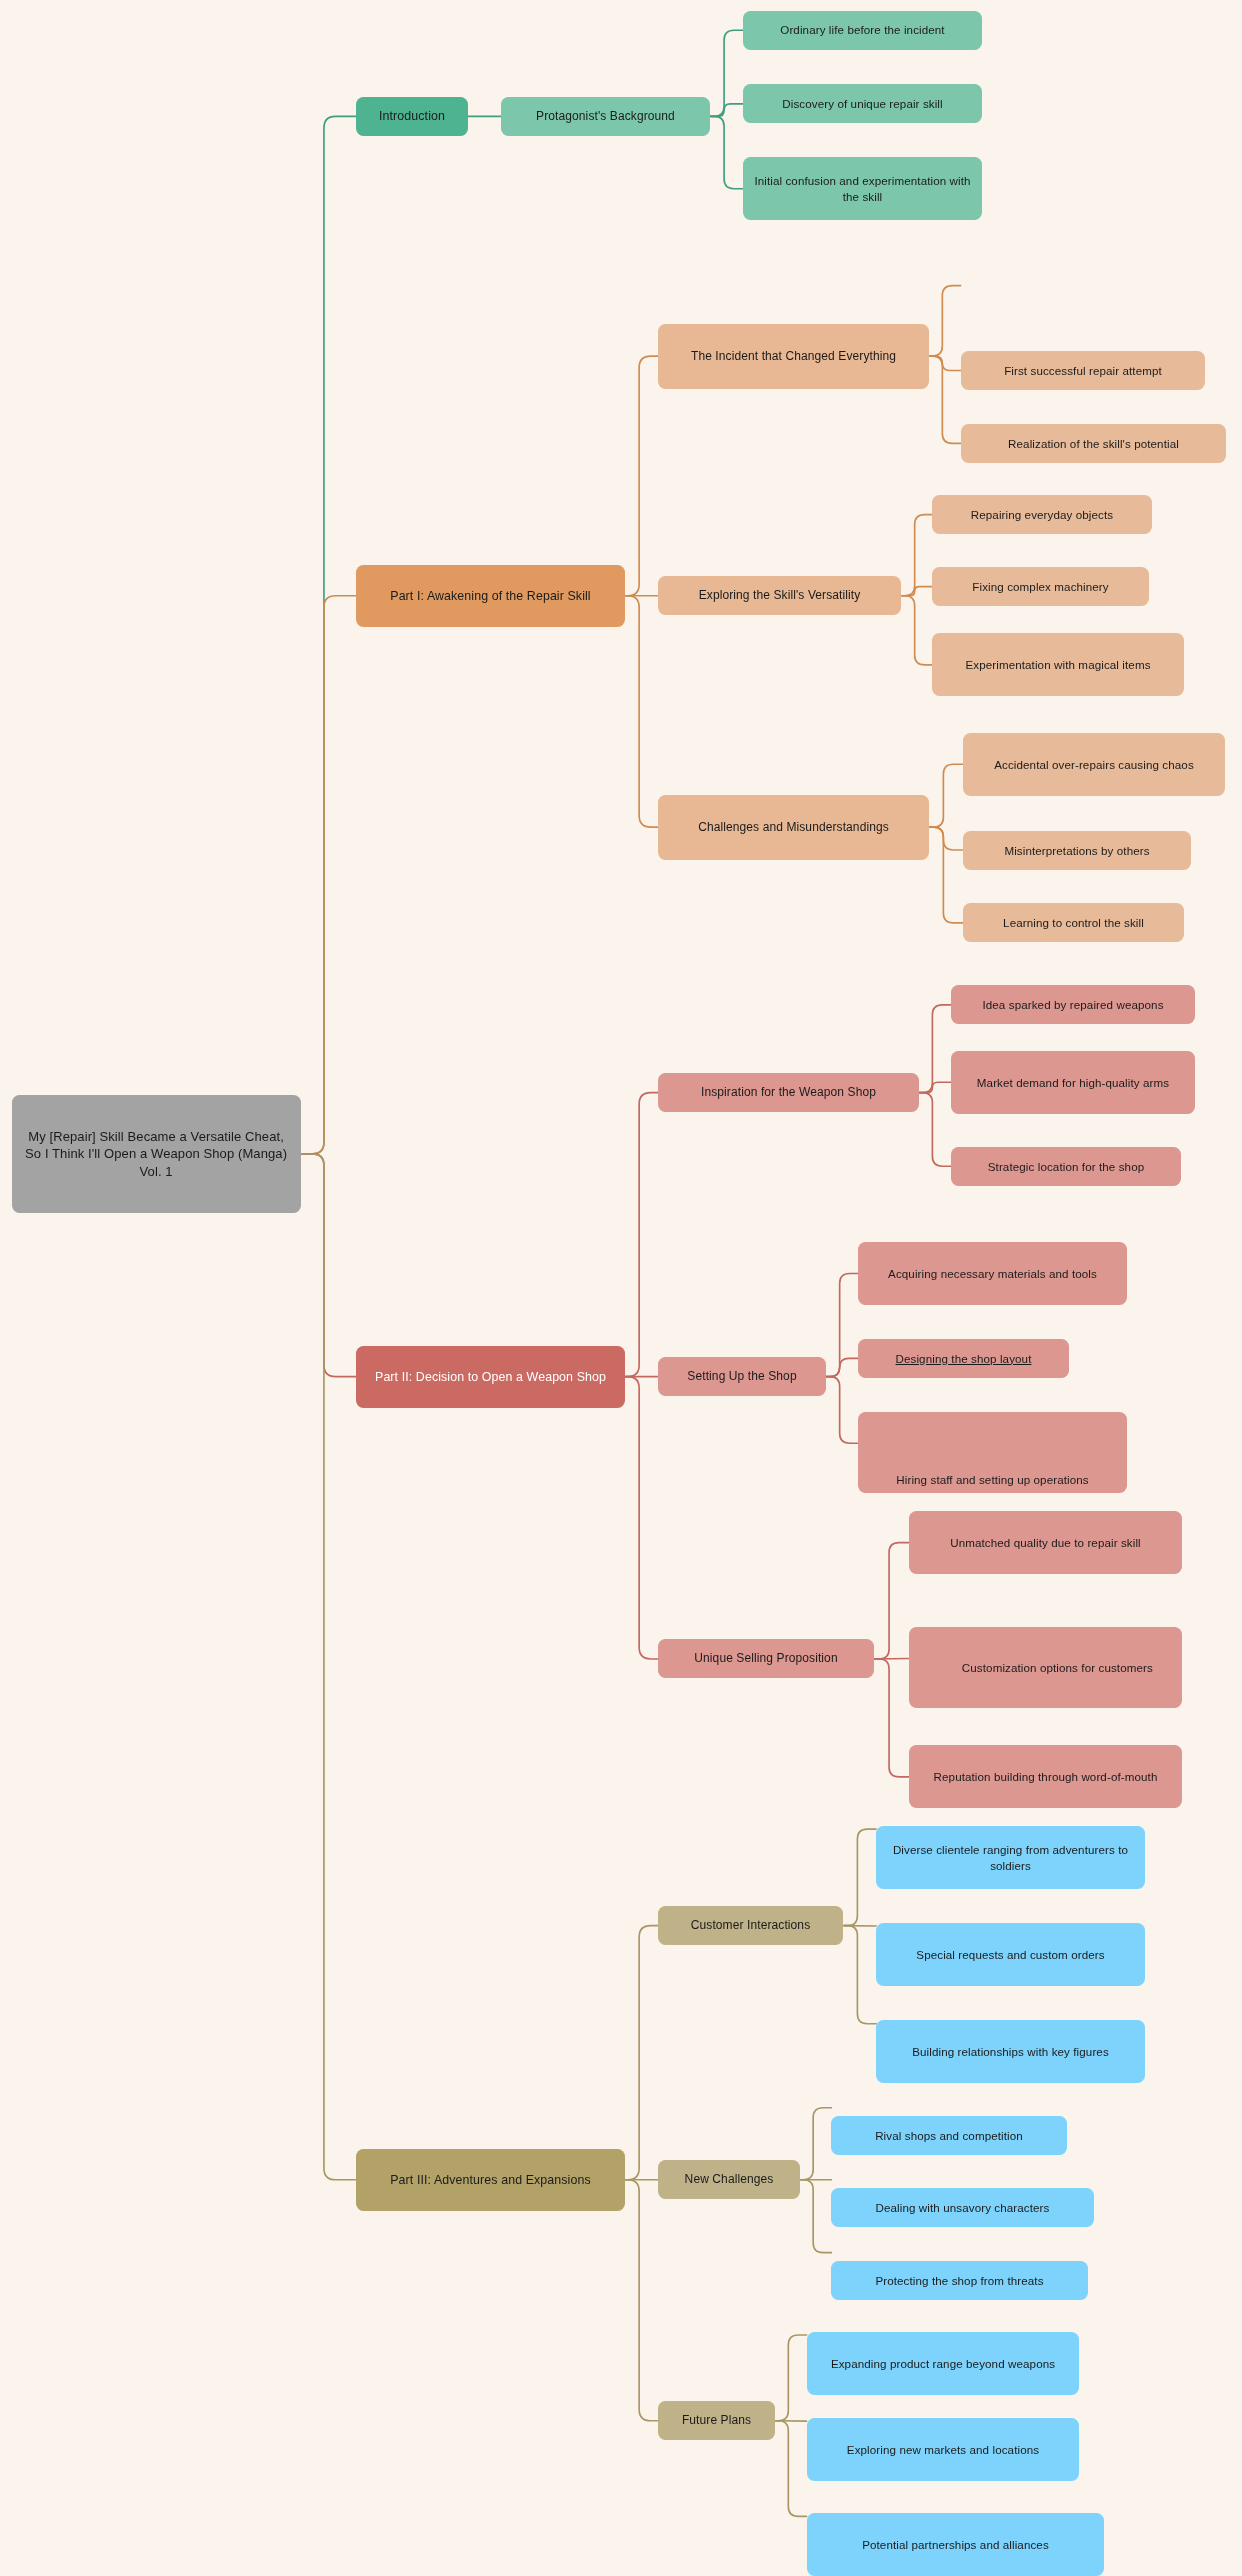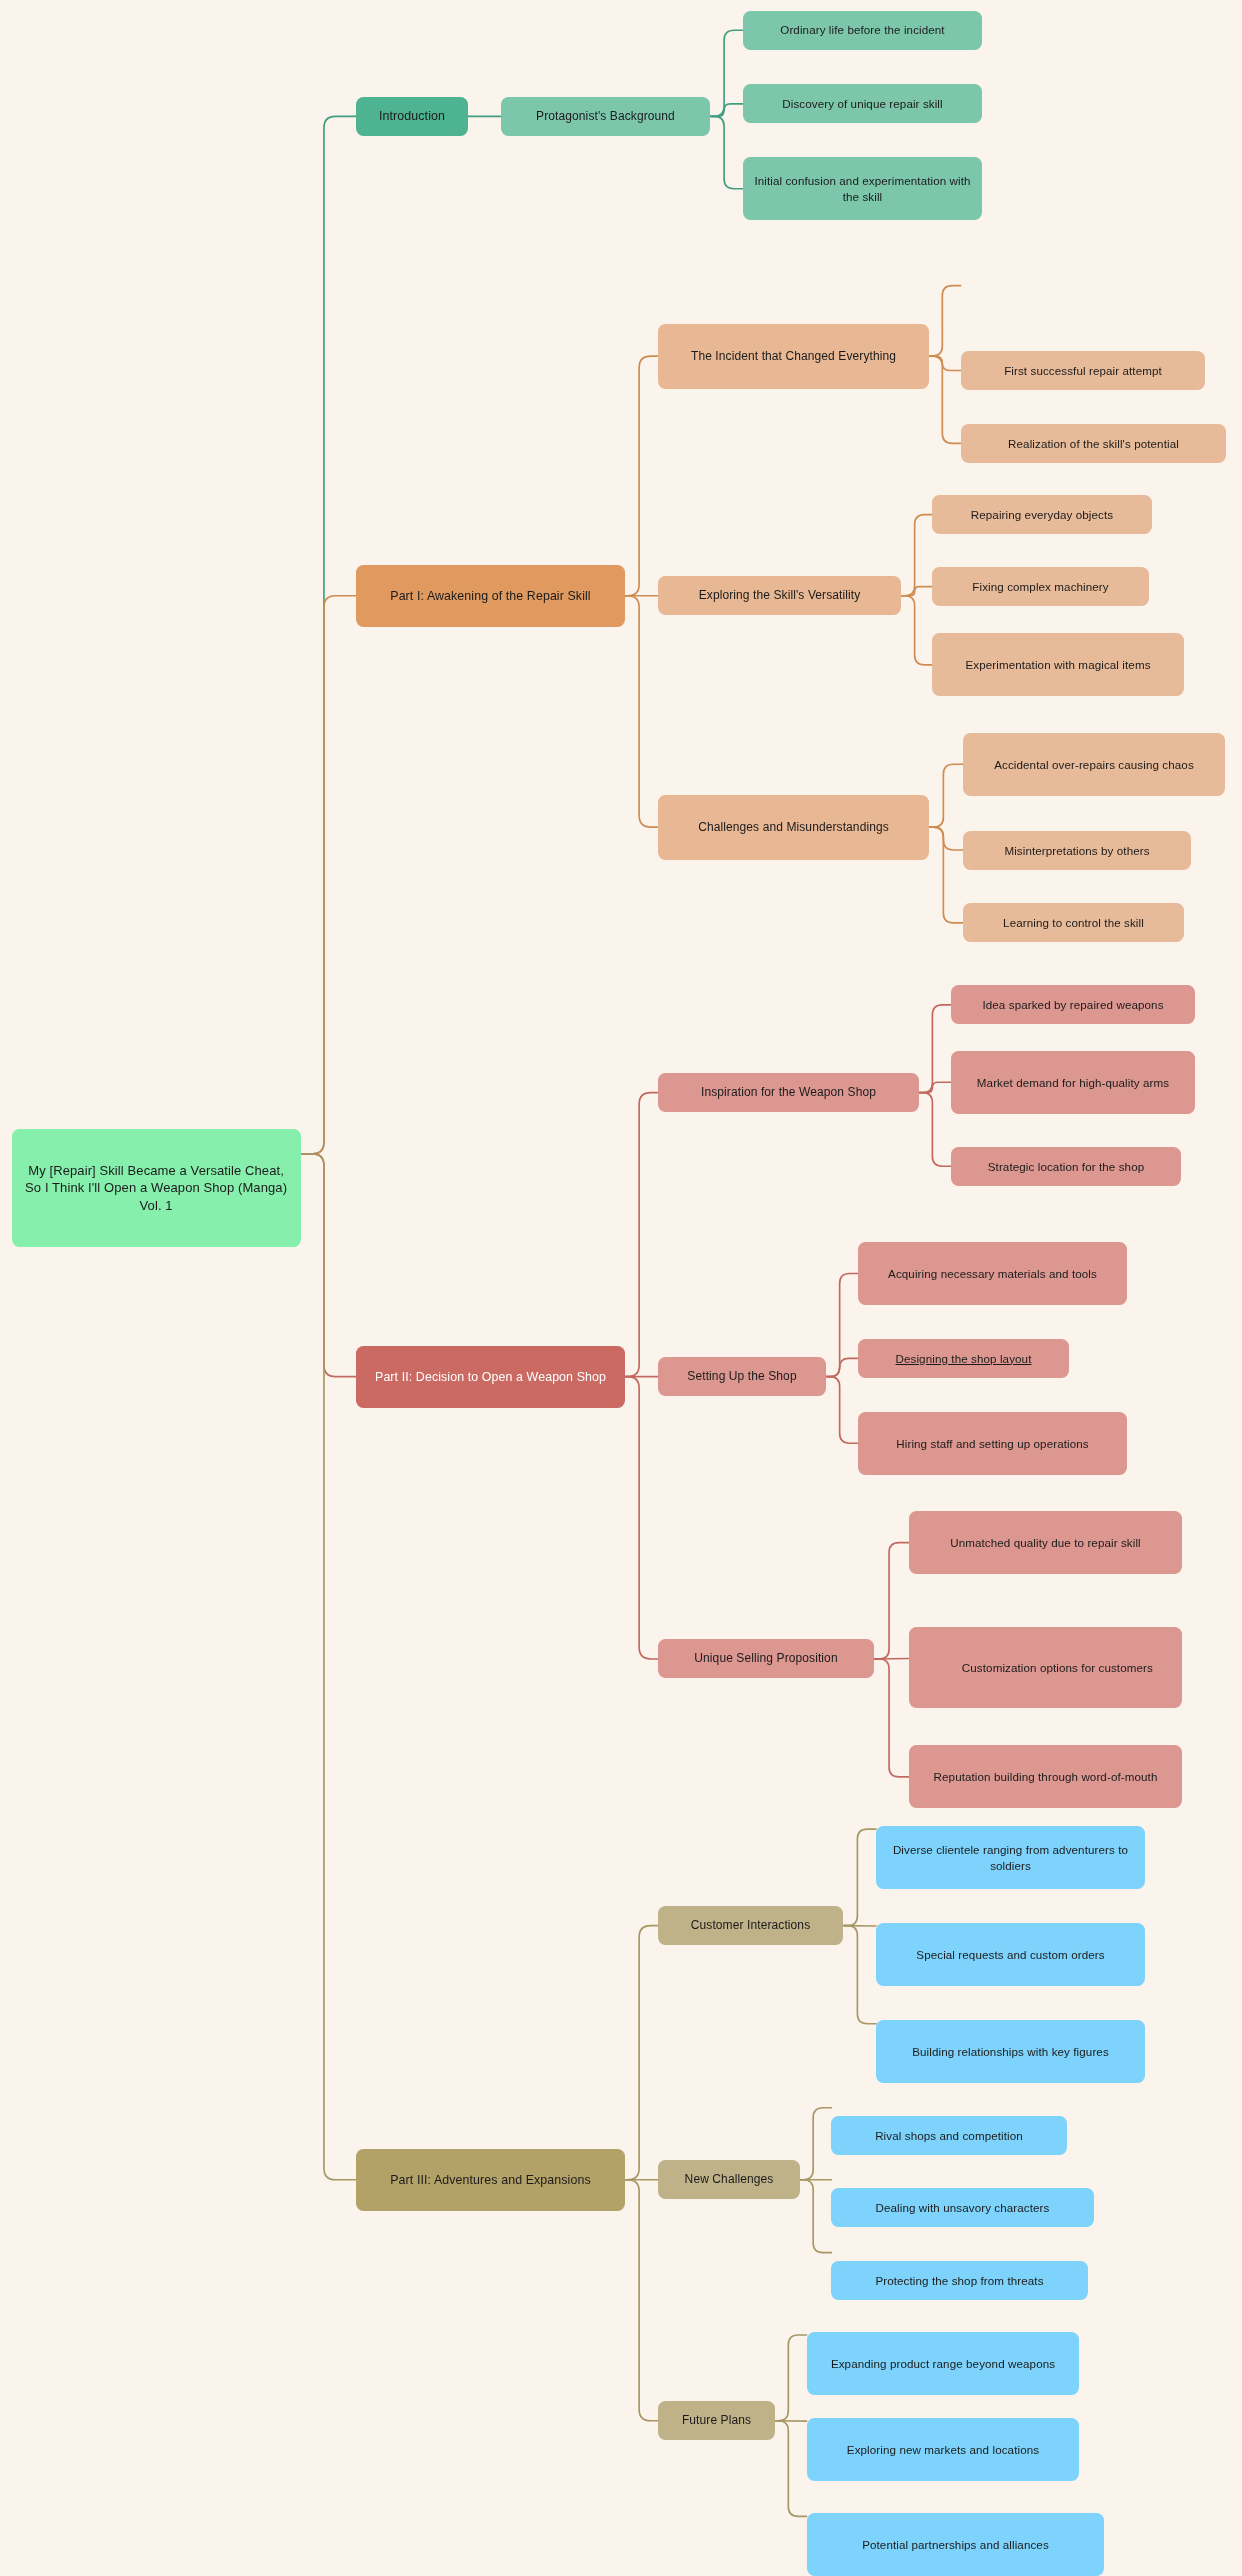--- a/index.html
+++ b/index.html
@@ -26,21 +26,21 @@
   }
   .node span{display:block;width:100%;}
 
   
   .lvl-root{font-size:13px;}
   .lvl1{font-size:12.4px;}
   .lvl2{font-size:12px;}
   .lvl3{font-size:11.6px;}
 
   
-  .root{background:#86efac;margin-top:34px;}
+  .root{background:#a3a3a3;}
   .g1{background:#4eb391;}
   .g2{background:#7cc7ac;}
   .g3{background:#7cc7ac;}
   .o1{background:#e09a5f;}
   .o2{background:#e7b893;}
   .o3{background:#e7bb99;}
   .p1{background:#cb6a63;color:#ffffff;}
   .p2{background:#dd9791;}
   .p3{background:#dd9791;}
   .k1{background:#b3a268;}
@@ -179,21 +179,21 @@
 
   <div class="node p2 lvl2" style="left:658px;top:1357px;width:168px;height:39px;">
     <span>Setting Up the Shop</span>
   </div>
   <div class="node p3 lvl3" style="left:858px;top:1242px;width:269px;height:63px;">
     <span>Acquiring necessary materials and tools</span>
   </div>
   <div class="node p3 lvl3" style="left:858px;top:1339px;width:211px;height:39px;text-decoration:underline;">
     <span>Designing the shop layout</span>
   </div>
-  <div class="node p3 lvl3" style="left:858px;top:1412px;width:269px;height:63px;">
+  <div class="node p3 lvl3" style="left:858px;top:1412px;width:269px;height:81px;align-items:flex-end;">
     <span>Hiring staff and setting up operations</span>
   </div>
 
   <div class="node p2 lvl2" style="left:658px;top:1639px;width:216px;height:39px;">
     <span>Unique Selling Proposition</span>
   </div>
   <div class="node p3 lvl3" style="left:909px;top:1511px;width:273px;height:63px;">
     <span>Unmatched quality due to repair skill</span>
   </div>
   <div class="node p3 lvl3" style="left:909px;top:1627px;width:273px;height:81px;padding-left:32px;">

